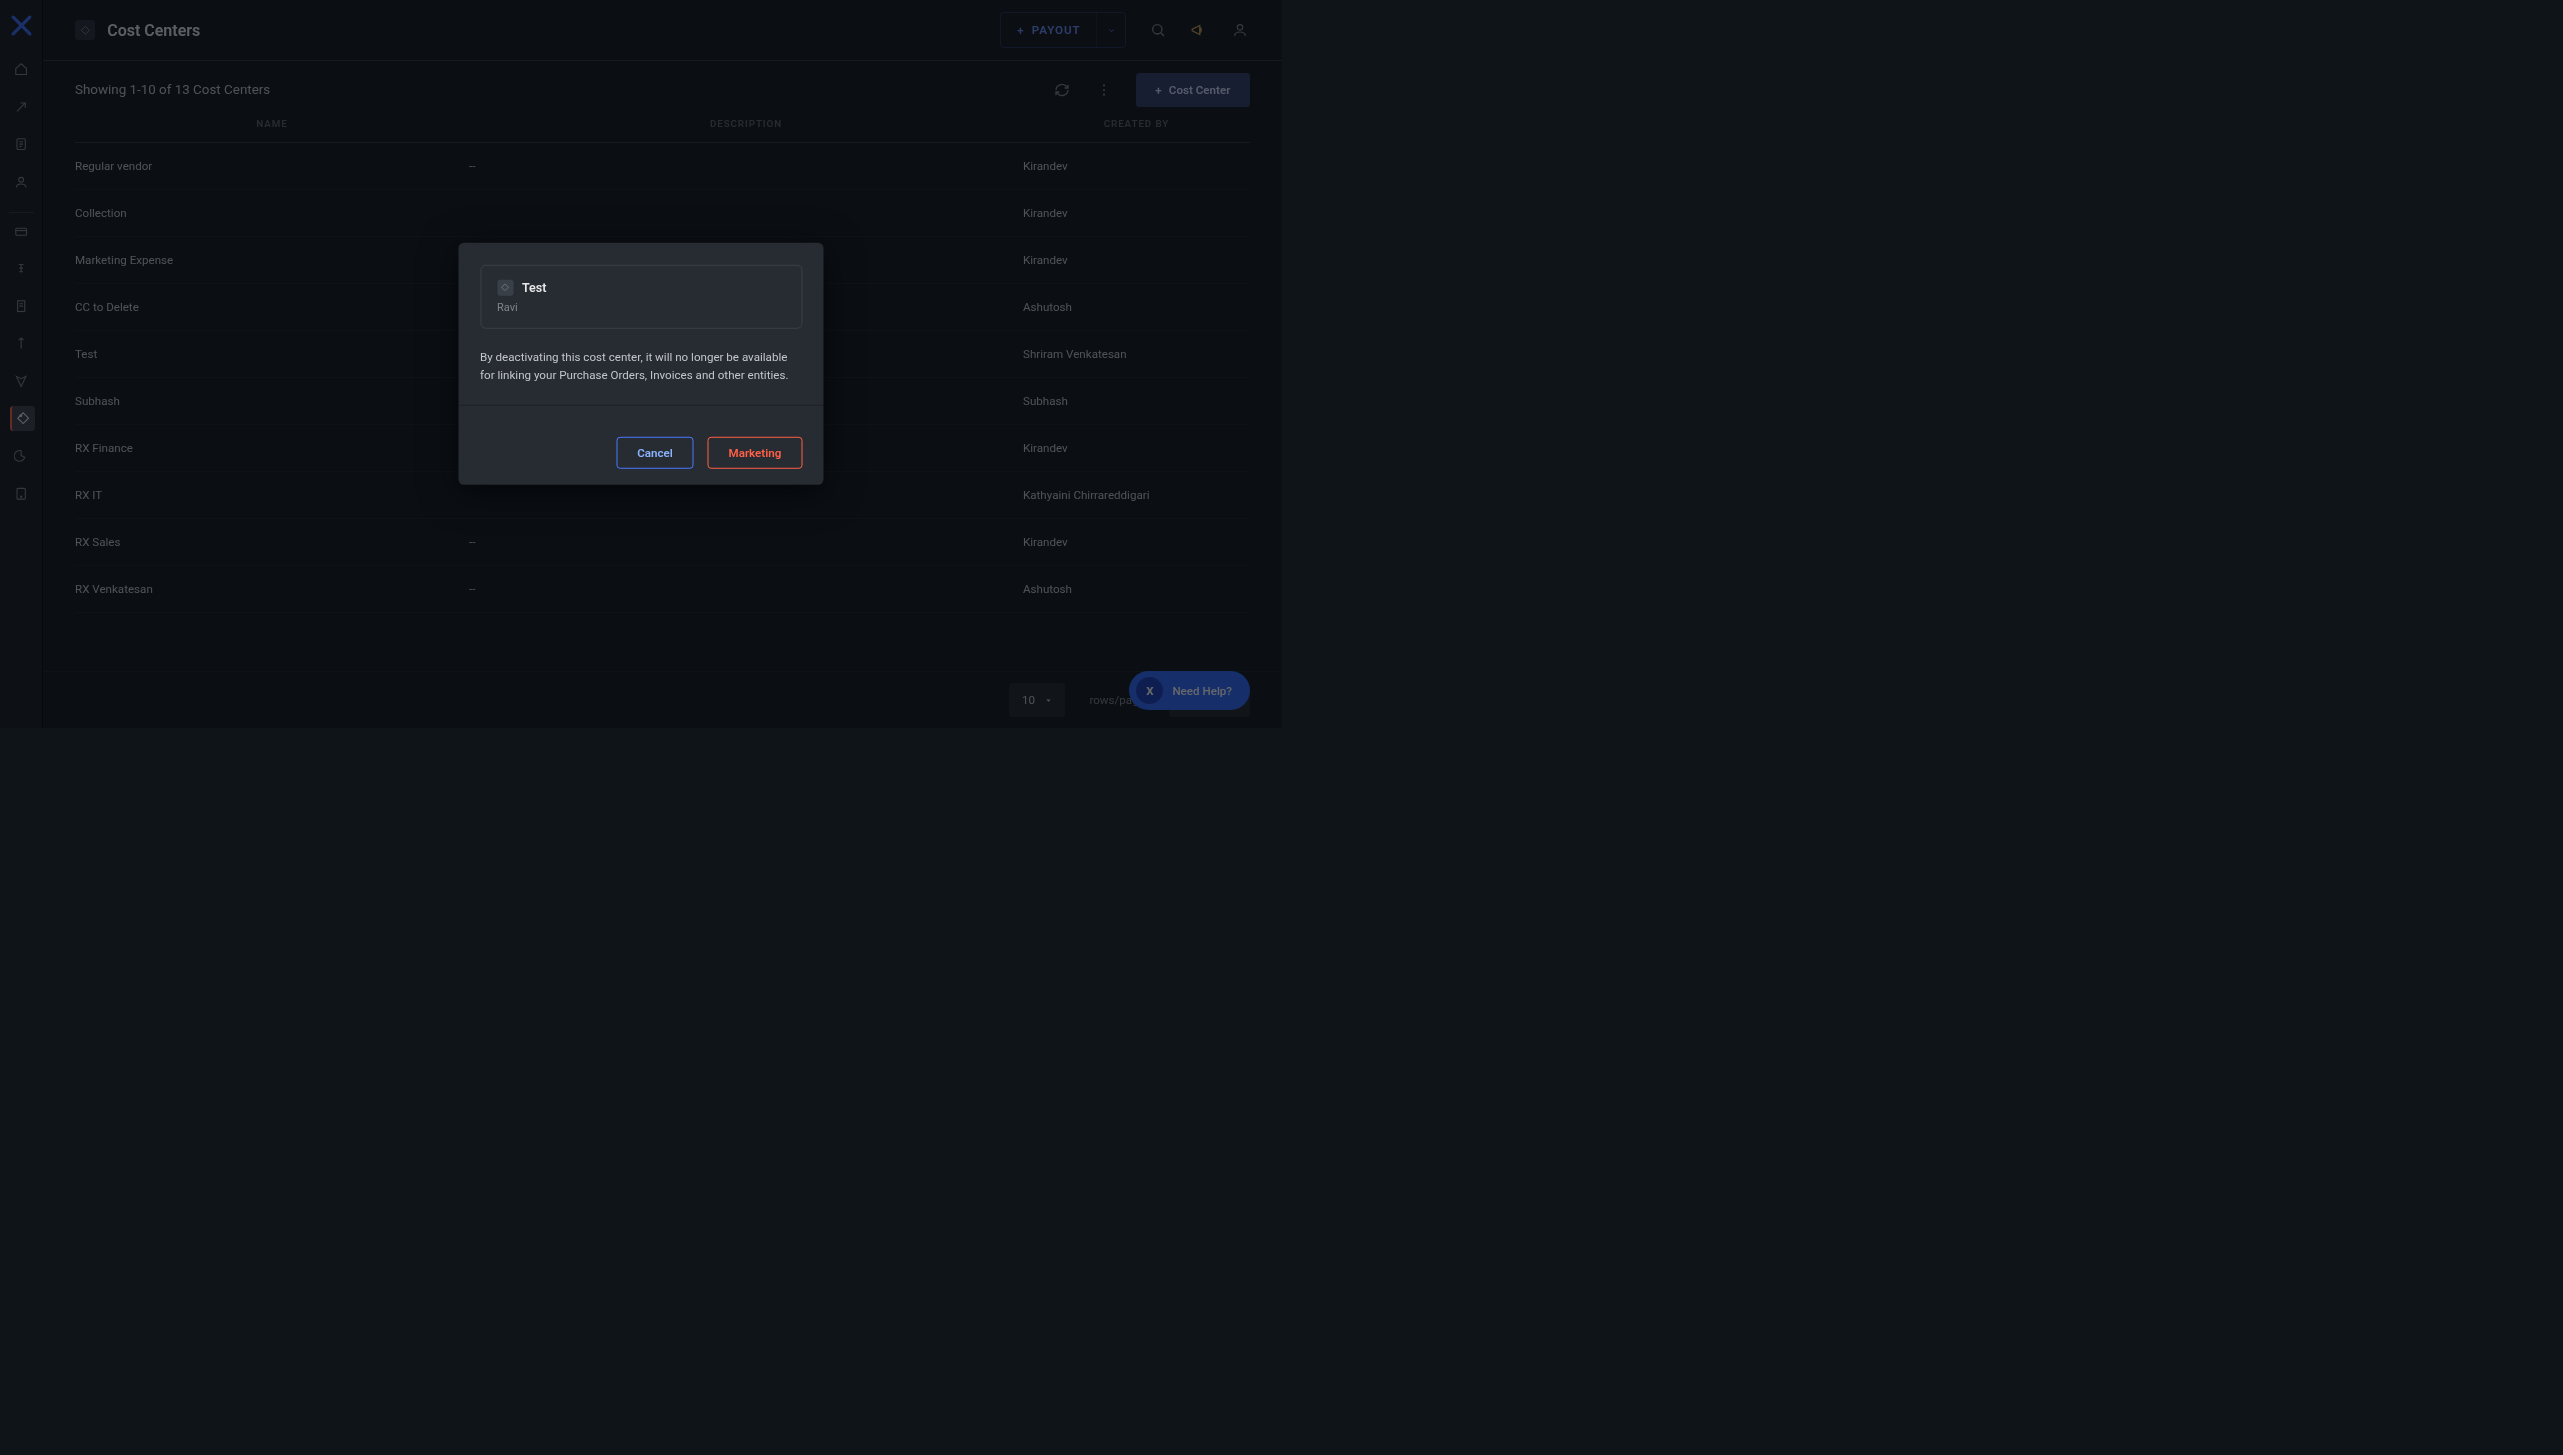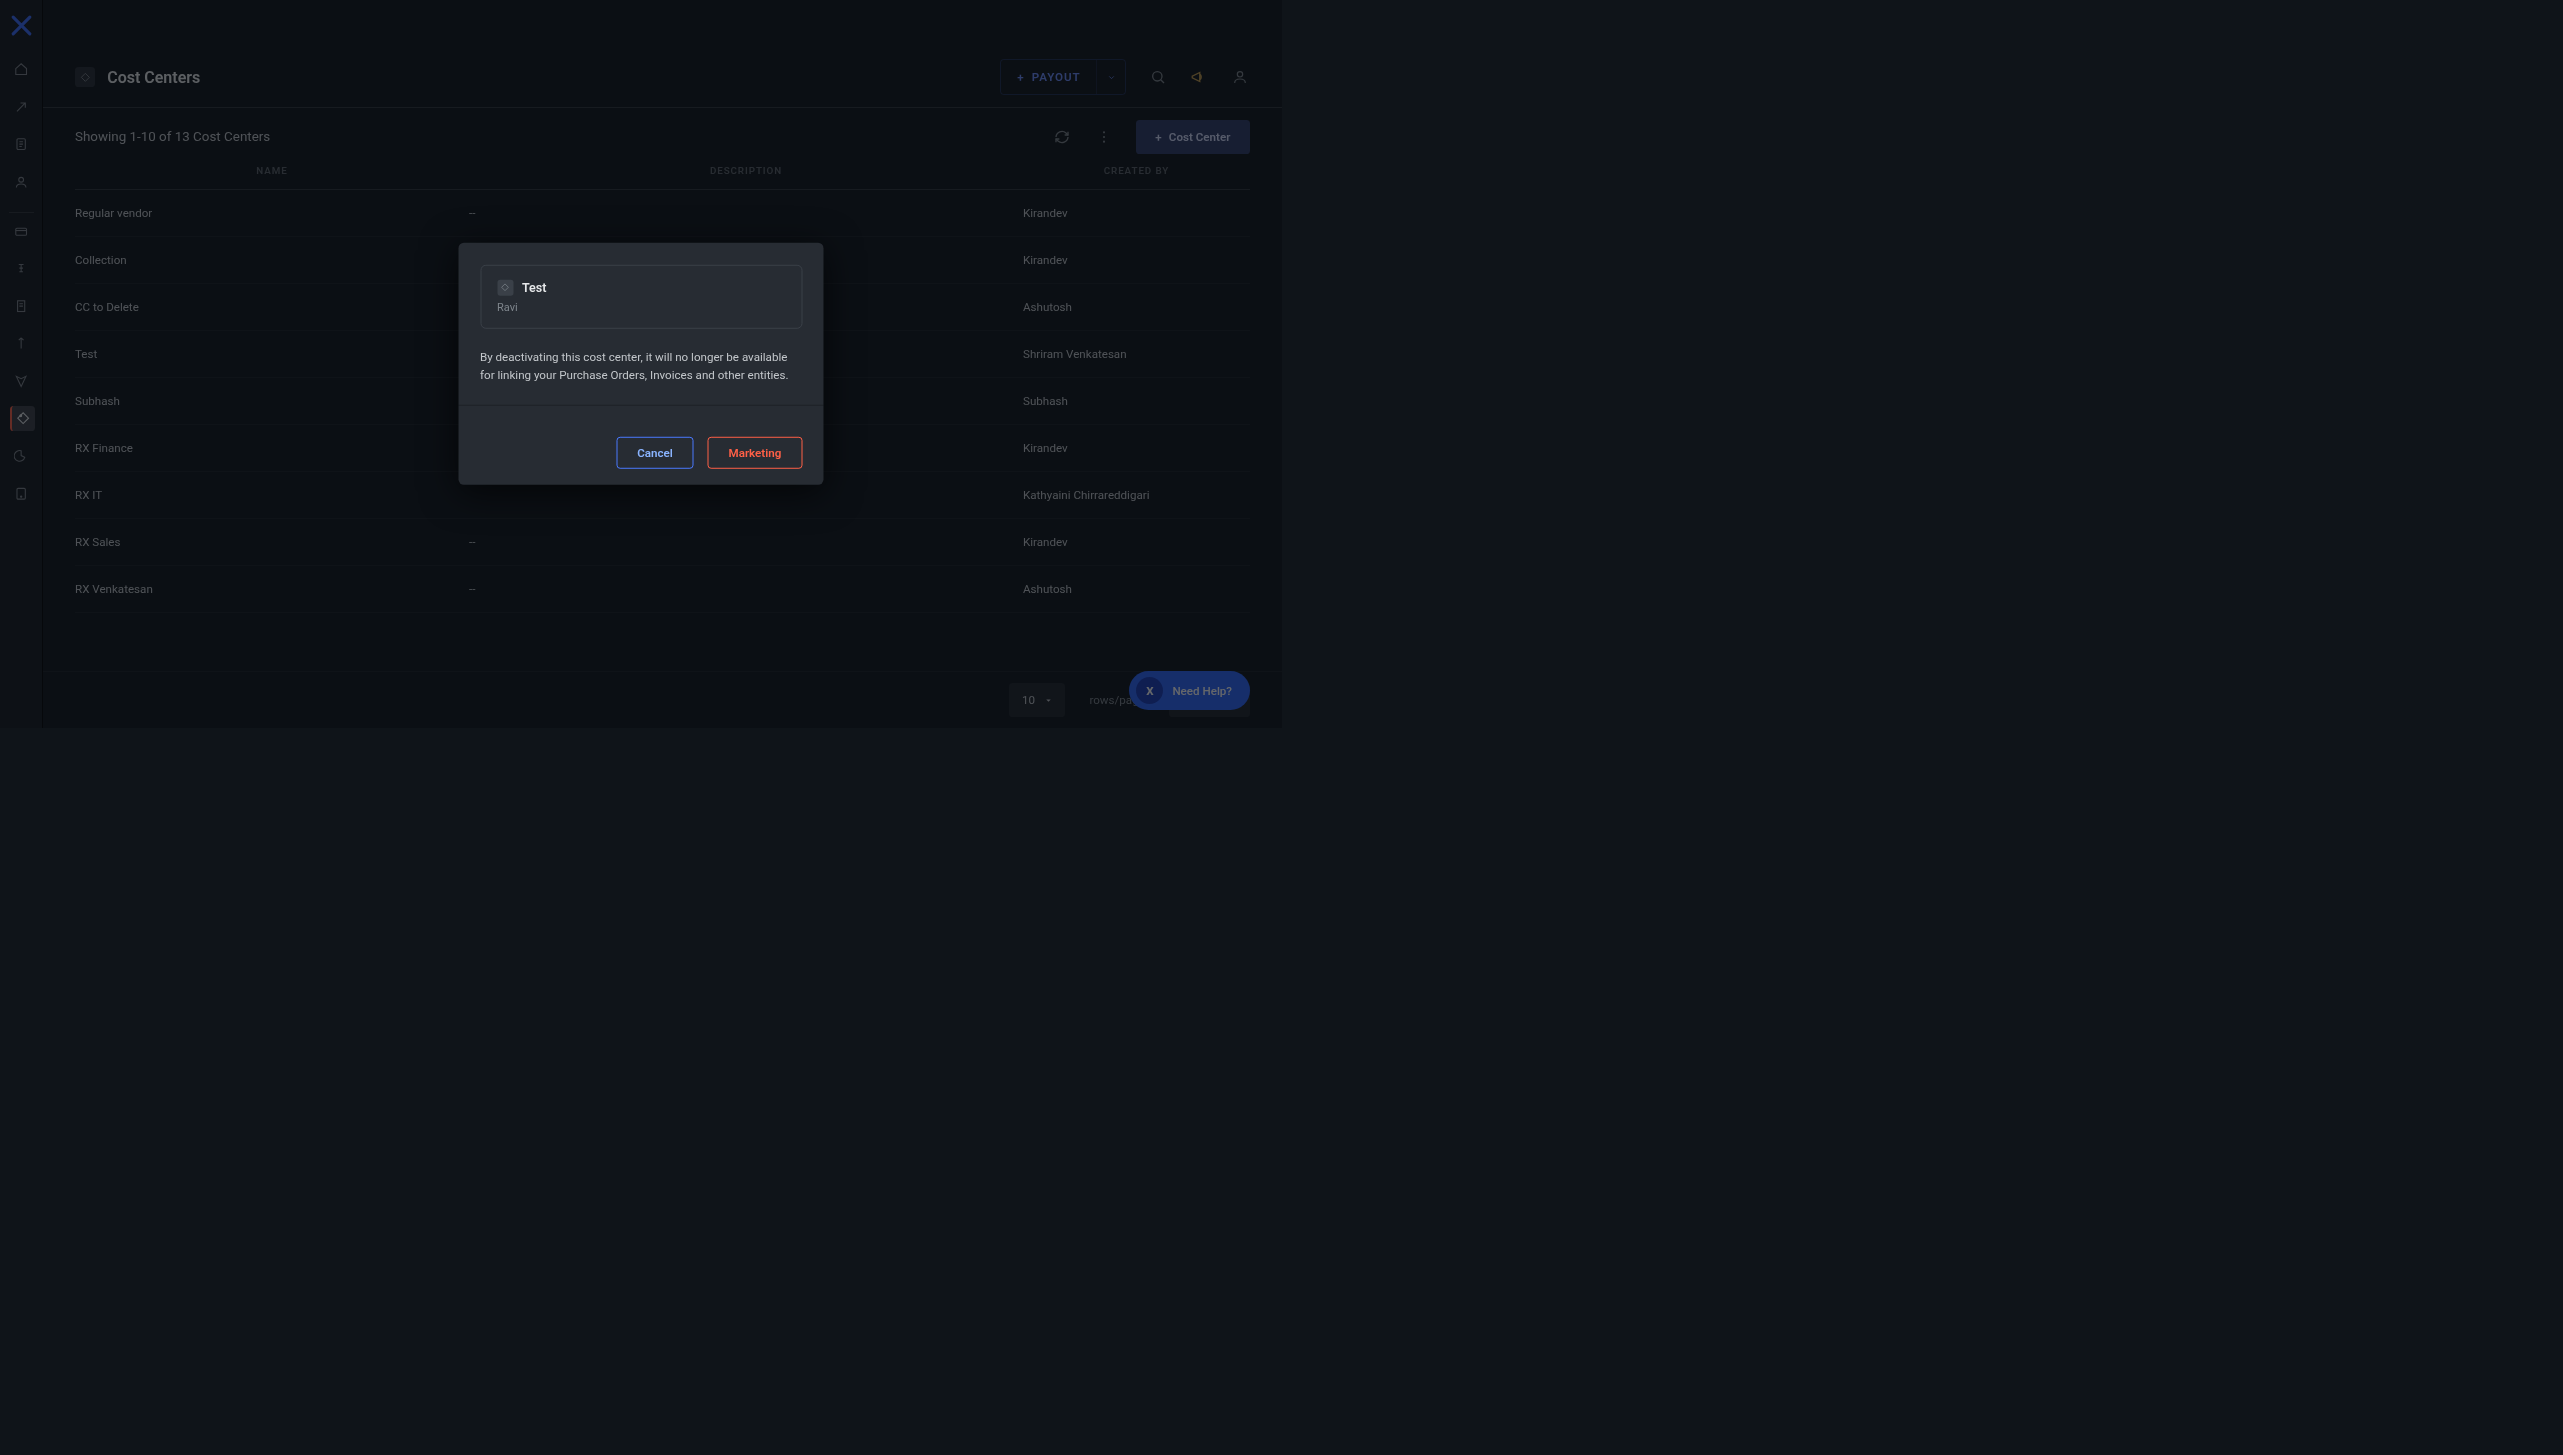--- a/index.html
+++ b/index.html
@@ -42,21 +42,21 @@
   }
   .nav-item{
     width:25px;height:25px;display:flex;align-items:center;justify-content:center;
     margin-bottom:12.5px;color:var(--txt-mute);
     border-radius:3.6px;
   }
   .nav-item.active{background:#3b3f46;color:#e6e8ea;border-left:2.7px solid var(--danger);margin-left:2.7px;}
   .nav-sep{width:25px;height:0.9px;background:var(--border);margin:5.4px 0;}
   .main{
     position:absolute;left:var(--sidebar-w);right:0;top:0;bottom:0;
-    display:flex;flex-direction:column;margin-top:47px;
+    display:flex;flex-direction:column;
   }
   
   .header{
     height:var(--header-h);display:flex;align-items:center;
     padding:0 32px;border-bottom:0.9px solid var(--border);
   }
   .hdr-tag-ico{
     width:19.7px;height:19.7px;display:flex;align-items:center;justify-content:center;
     background:var(--bg-card);border-radius:3.6px;color:var(--txt-mute);margin-right:12.5px;
   }
@@ -307,20 +307,25 @@
             <td>Regular vendor</td>
             <td>--</td>
             <td>Kirandev</td>
           </tr>
           <tr>
             <td>Collection</td>
             <td></td>
             <td>Kirandev</td>
           </tr>
           <tr>
+            <td>Marketing Expense</td>
+            <td></td>
+            <td>Kirandev</td>
+          </tr>
+          <tr>
             <td>CC to Delete</td>
             <td></td>
             <td>Ashutosh</td>
           </tr>
           <tr>
             <td>Test</td>
             <td></td>
             <td>Shriram Venkatesan</td>
           </tr>
           <tr>

